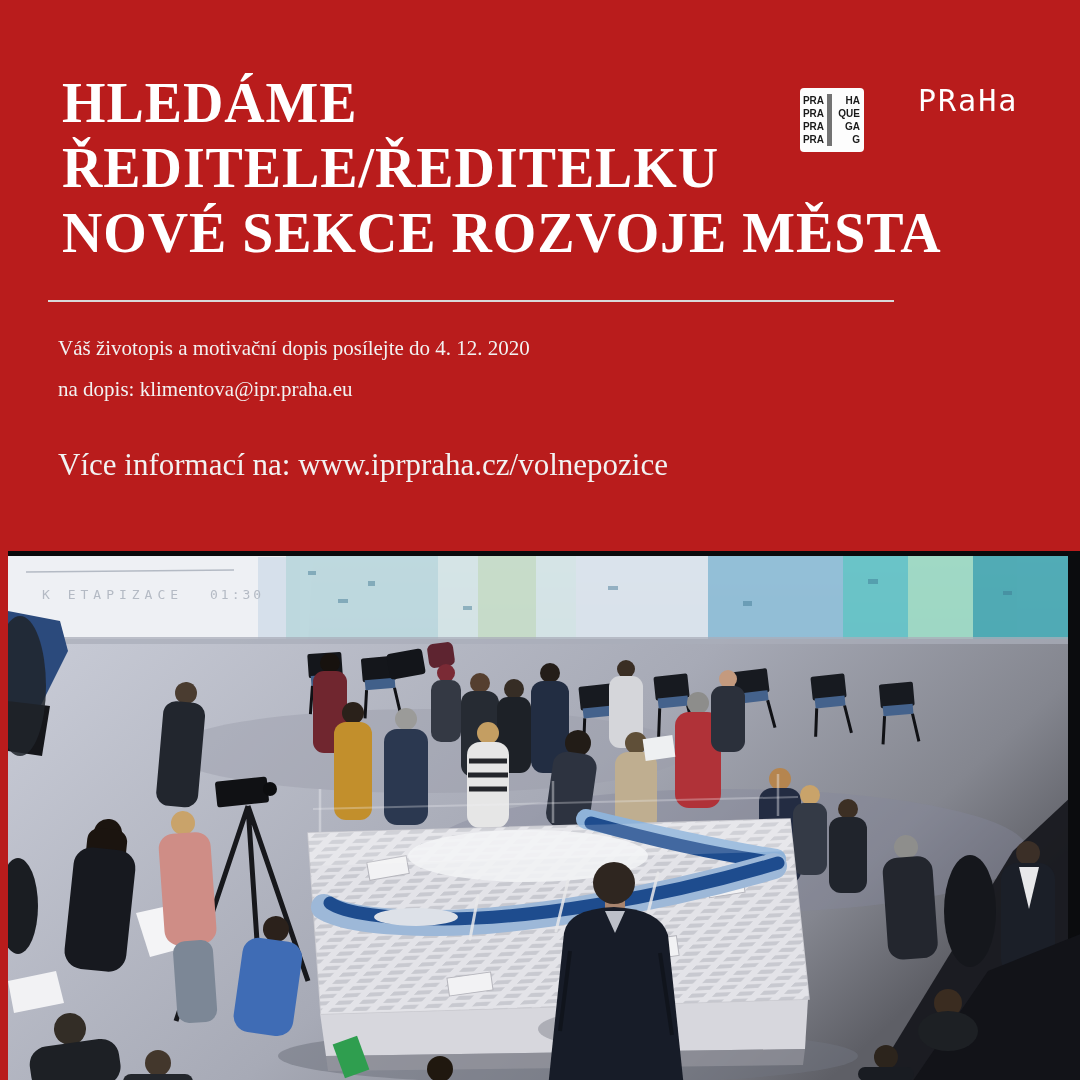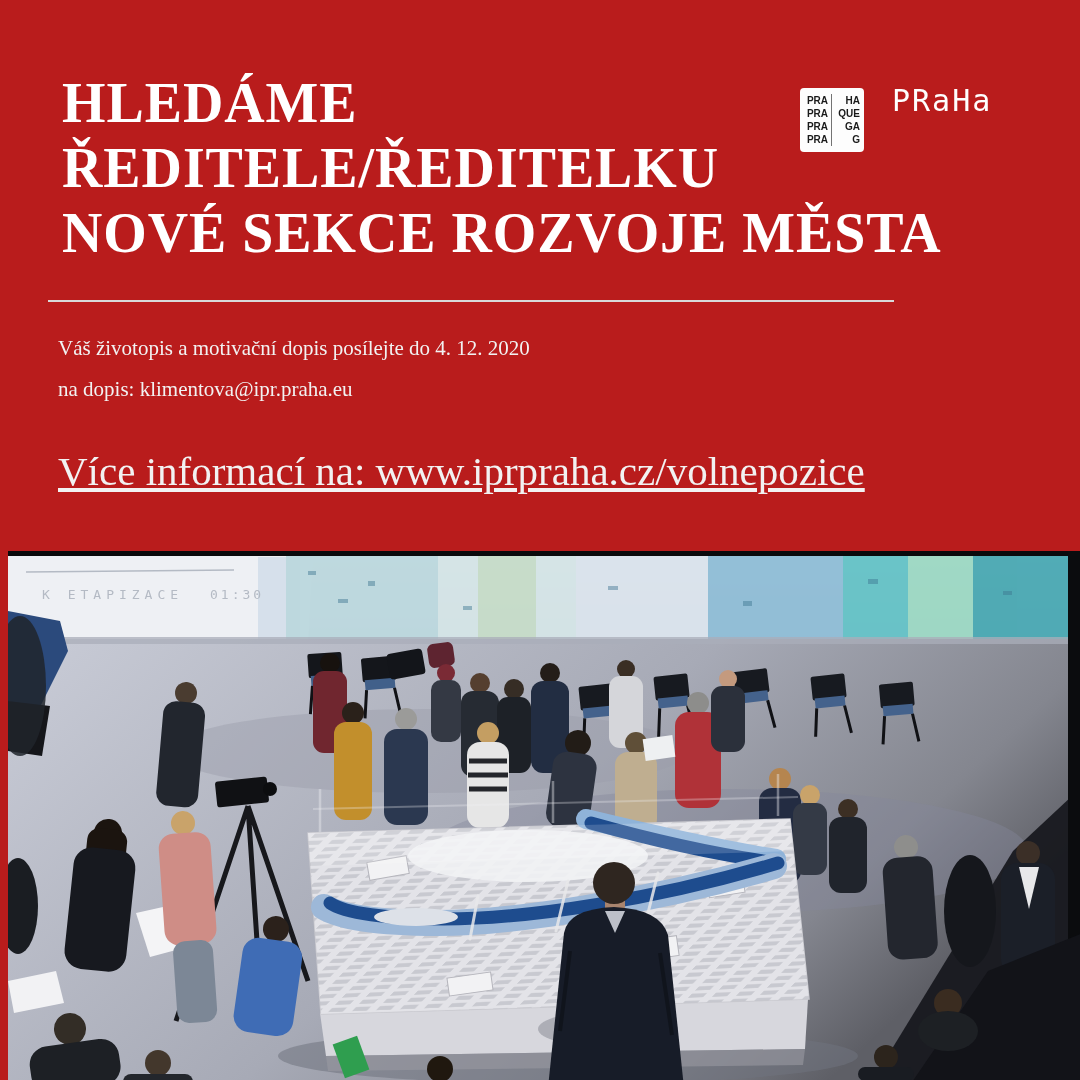--- a/index.html
+++ b/index.html
@@ -14,41 +14,41 @@
     font-weight:bold;font-size:57px;line-height:65px;letter-spacing:1px;
     transform:scaleX(.98);transform-origin:left top;white-space:nowrap;
   }
   .divider{position:absolute;left:48px;top:300px;width:846px;height:2px;background:#d9d9d9;}
   .contact{
     position:absolute;left:58px;top:328px;color:#f2f2f2;
     font-size:21px;line-height:41px;white-space:nowrap;
   }
   .more-info{
     position:absolute;left:58px;top:447px;color:#f2f2f2;
-    font-size:41px;white-space:nowrap;text-decoration:underline;
+    font-size:31px;white-space:nowrap;
   }
   
   .praha-logo{
     position:absolute;left:800px;top:88px;width:64px;height:64px;background:#fdfdfd;
     border-radius:4px;display:grid;grid-template-columns:32px 28px;align-content:center;
     font-family:"Liberation Sans",sans-serif;font-weight:bold;font-size:10px;color:#1a1a1a;
     line-height:13px;
   }
-  .praha-logo .l{text-align:right;padding-right:3px;border-right:1px solid #737373;}
+  .praha-logo .l{text-align:right;padding-right:3px;border-right:5px solid #737373;}
   .praha-logo .r{text-align:right;padding-left:3px;}
   
   .ipr-logo{
     position:absolute;left:886px;top:86px;width:150px;color:#fff;
     font-family:"DejaVu Sans Mono",monospace;
   }
   .ipr-top{display:flex;align-items:flex-start;}
   .ipr-word{font-size:33px;line-height:32px;letter-spacing:3px;}
   .ipr-rule{flex:1;height:4px;background:#f4f4f4;margin-top:12px;margin-left:9px;position:relative;}
   .ipr-rule::after{content:"";position:absolute;right:0;top:4px;width:4px;height:8px;background:#f4f4f4;}
-  .ipr-bottom{font-size:30px;line-height:30px;letter-spacing:2px;margin-left:6px;margin-top:0px;}
+  .ipr-bottom{font-size:30px;line-height:30px;letter-spacing:2px;margin-left:32px;margin-top:0px;}
   
   .photo{position:absolute;left:0;top:543px;width:1080px;height:537px;margin:8px;}
   .photo svg{display:block;}
 </style>
 </head>
 <body>
 
 <div class="canvas">
 
   <div class="headline">

